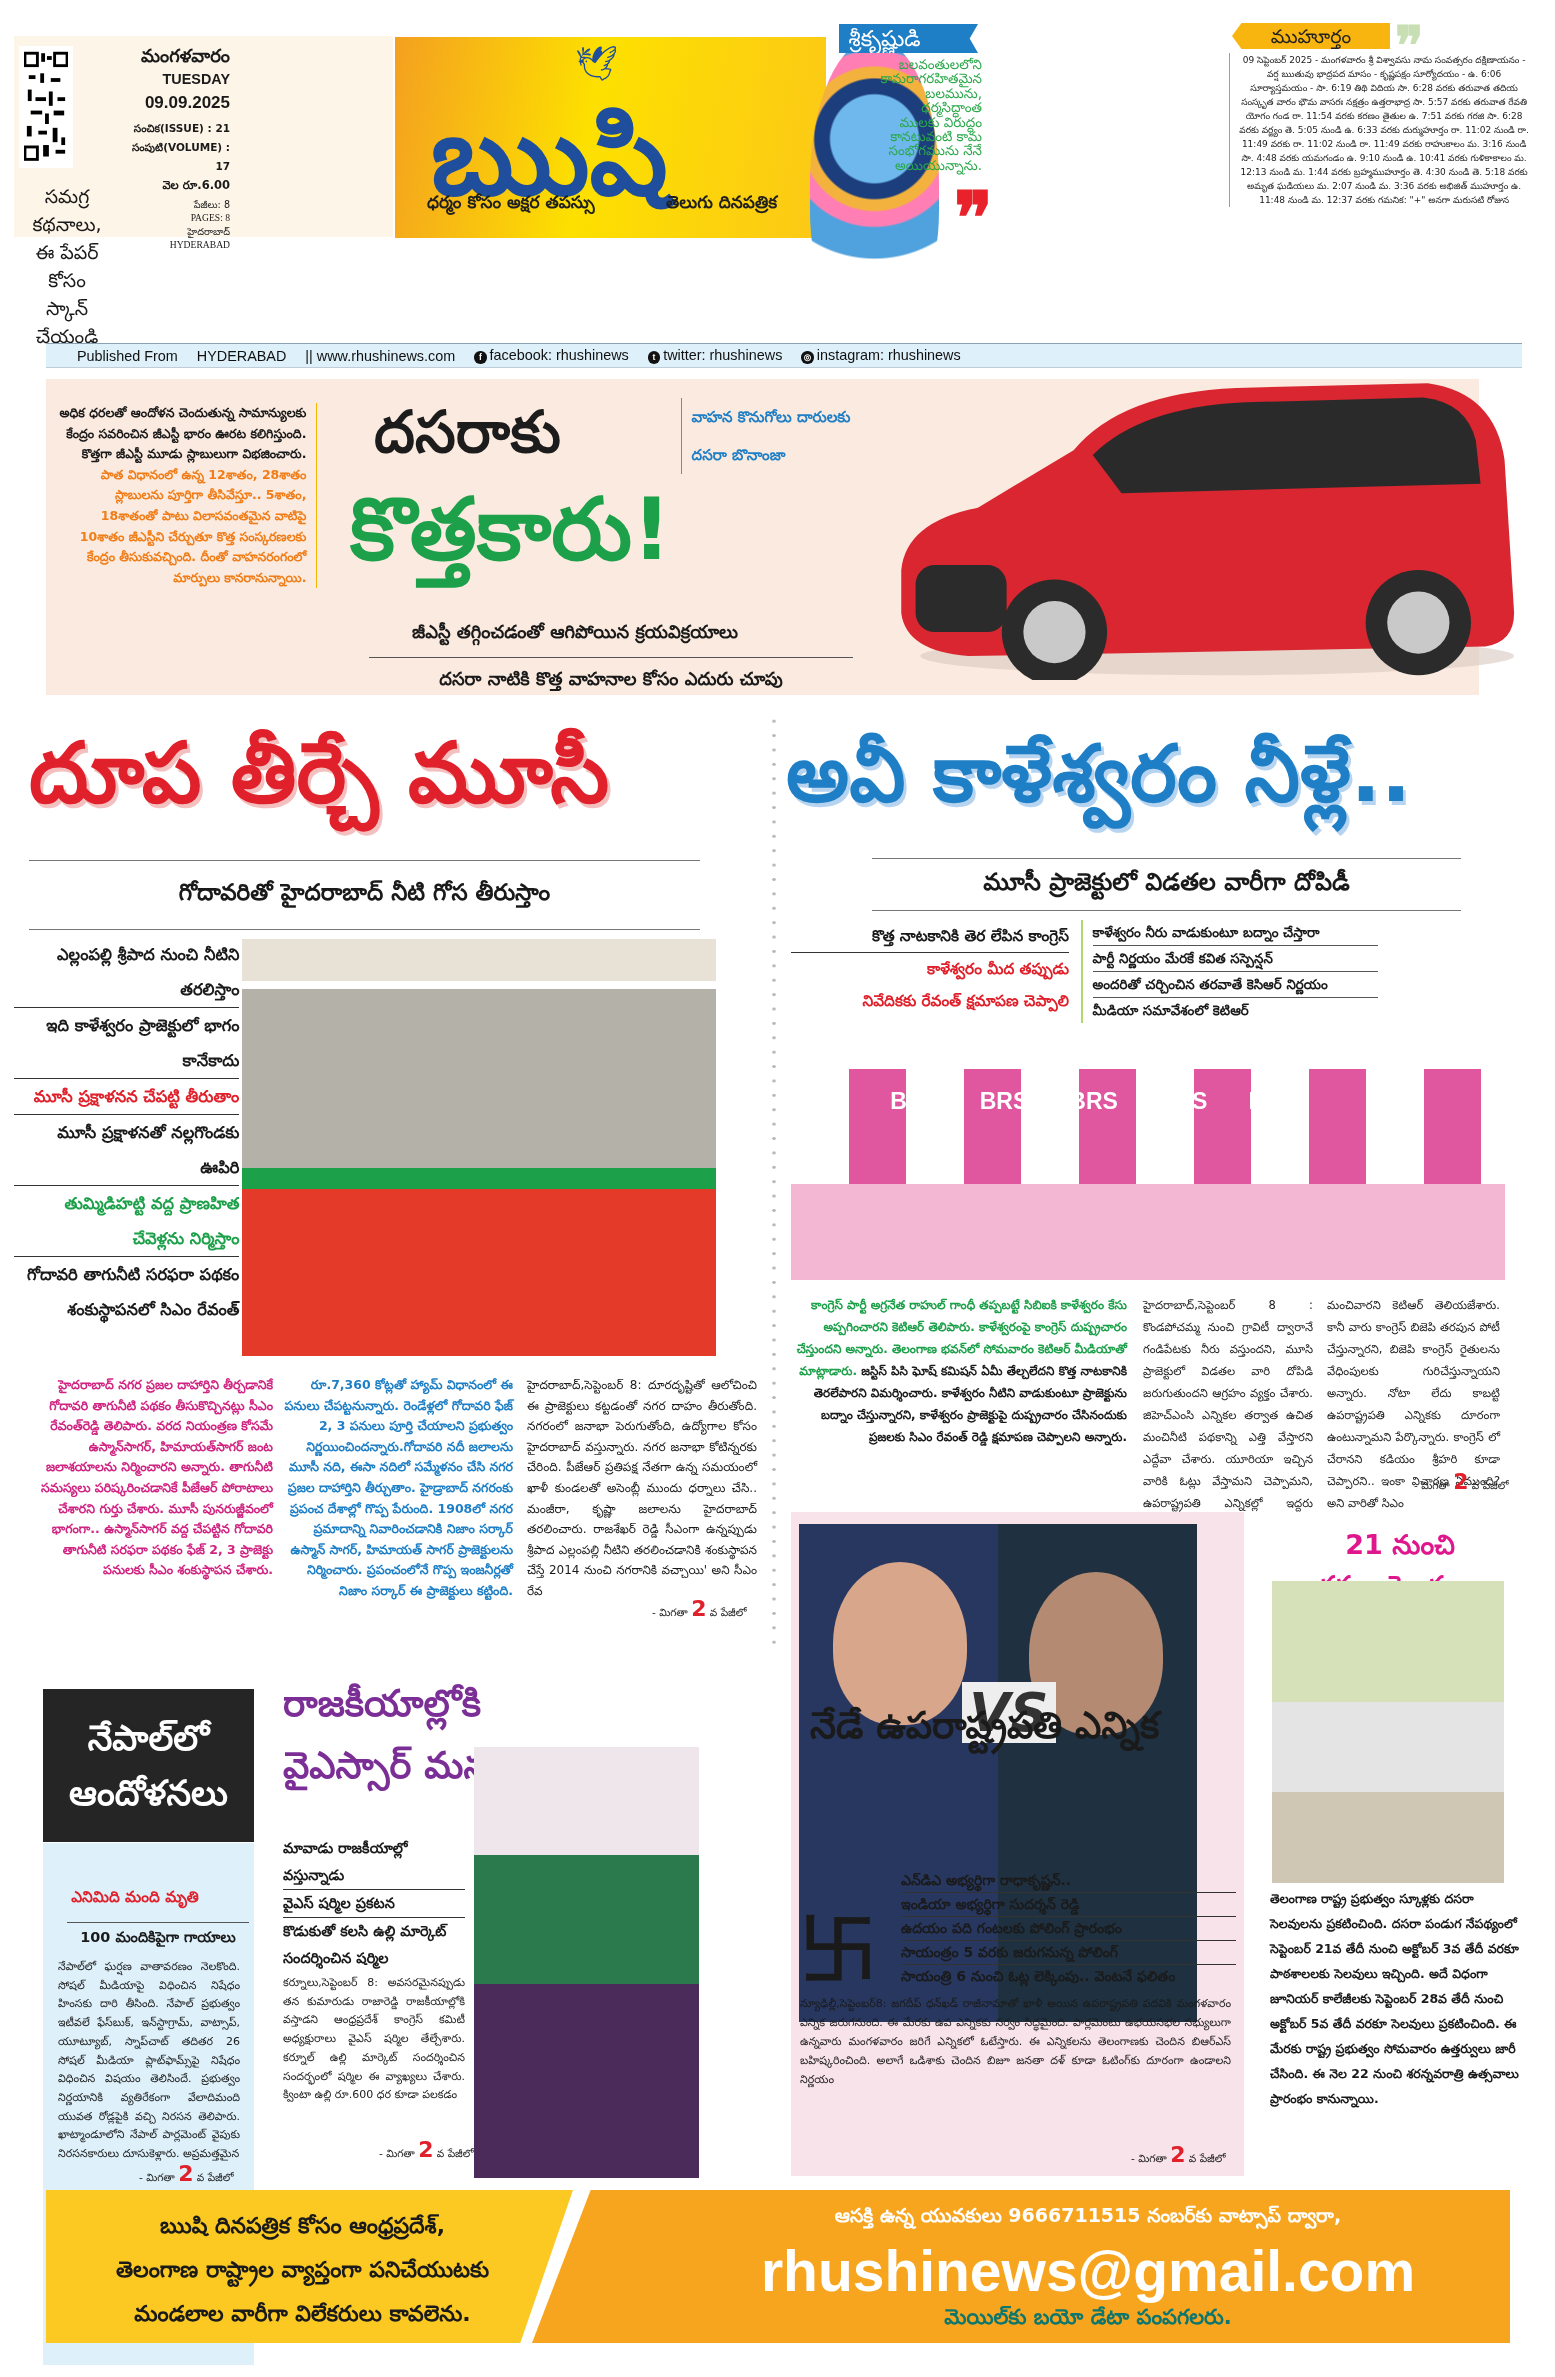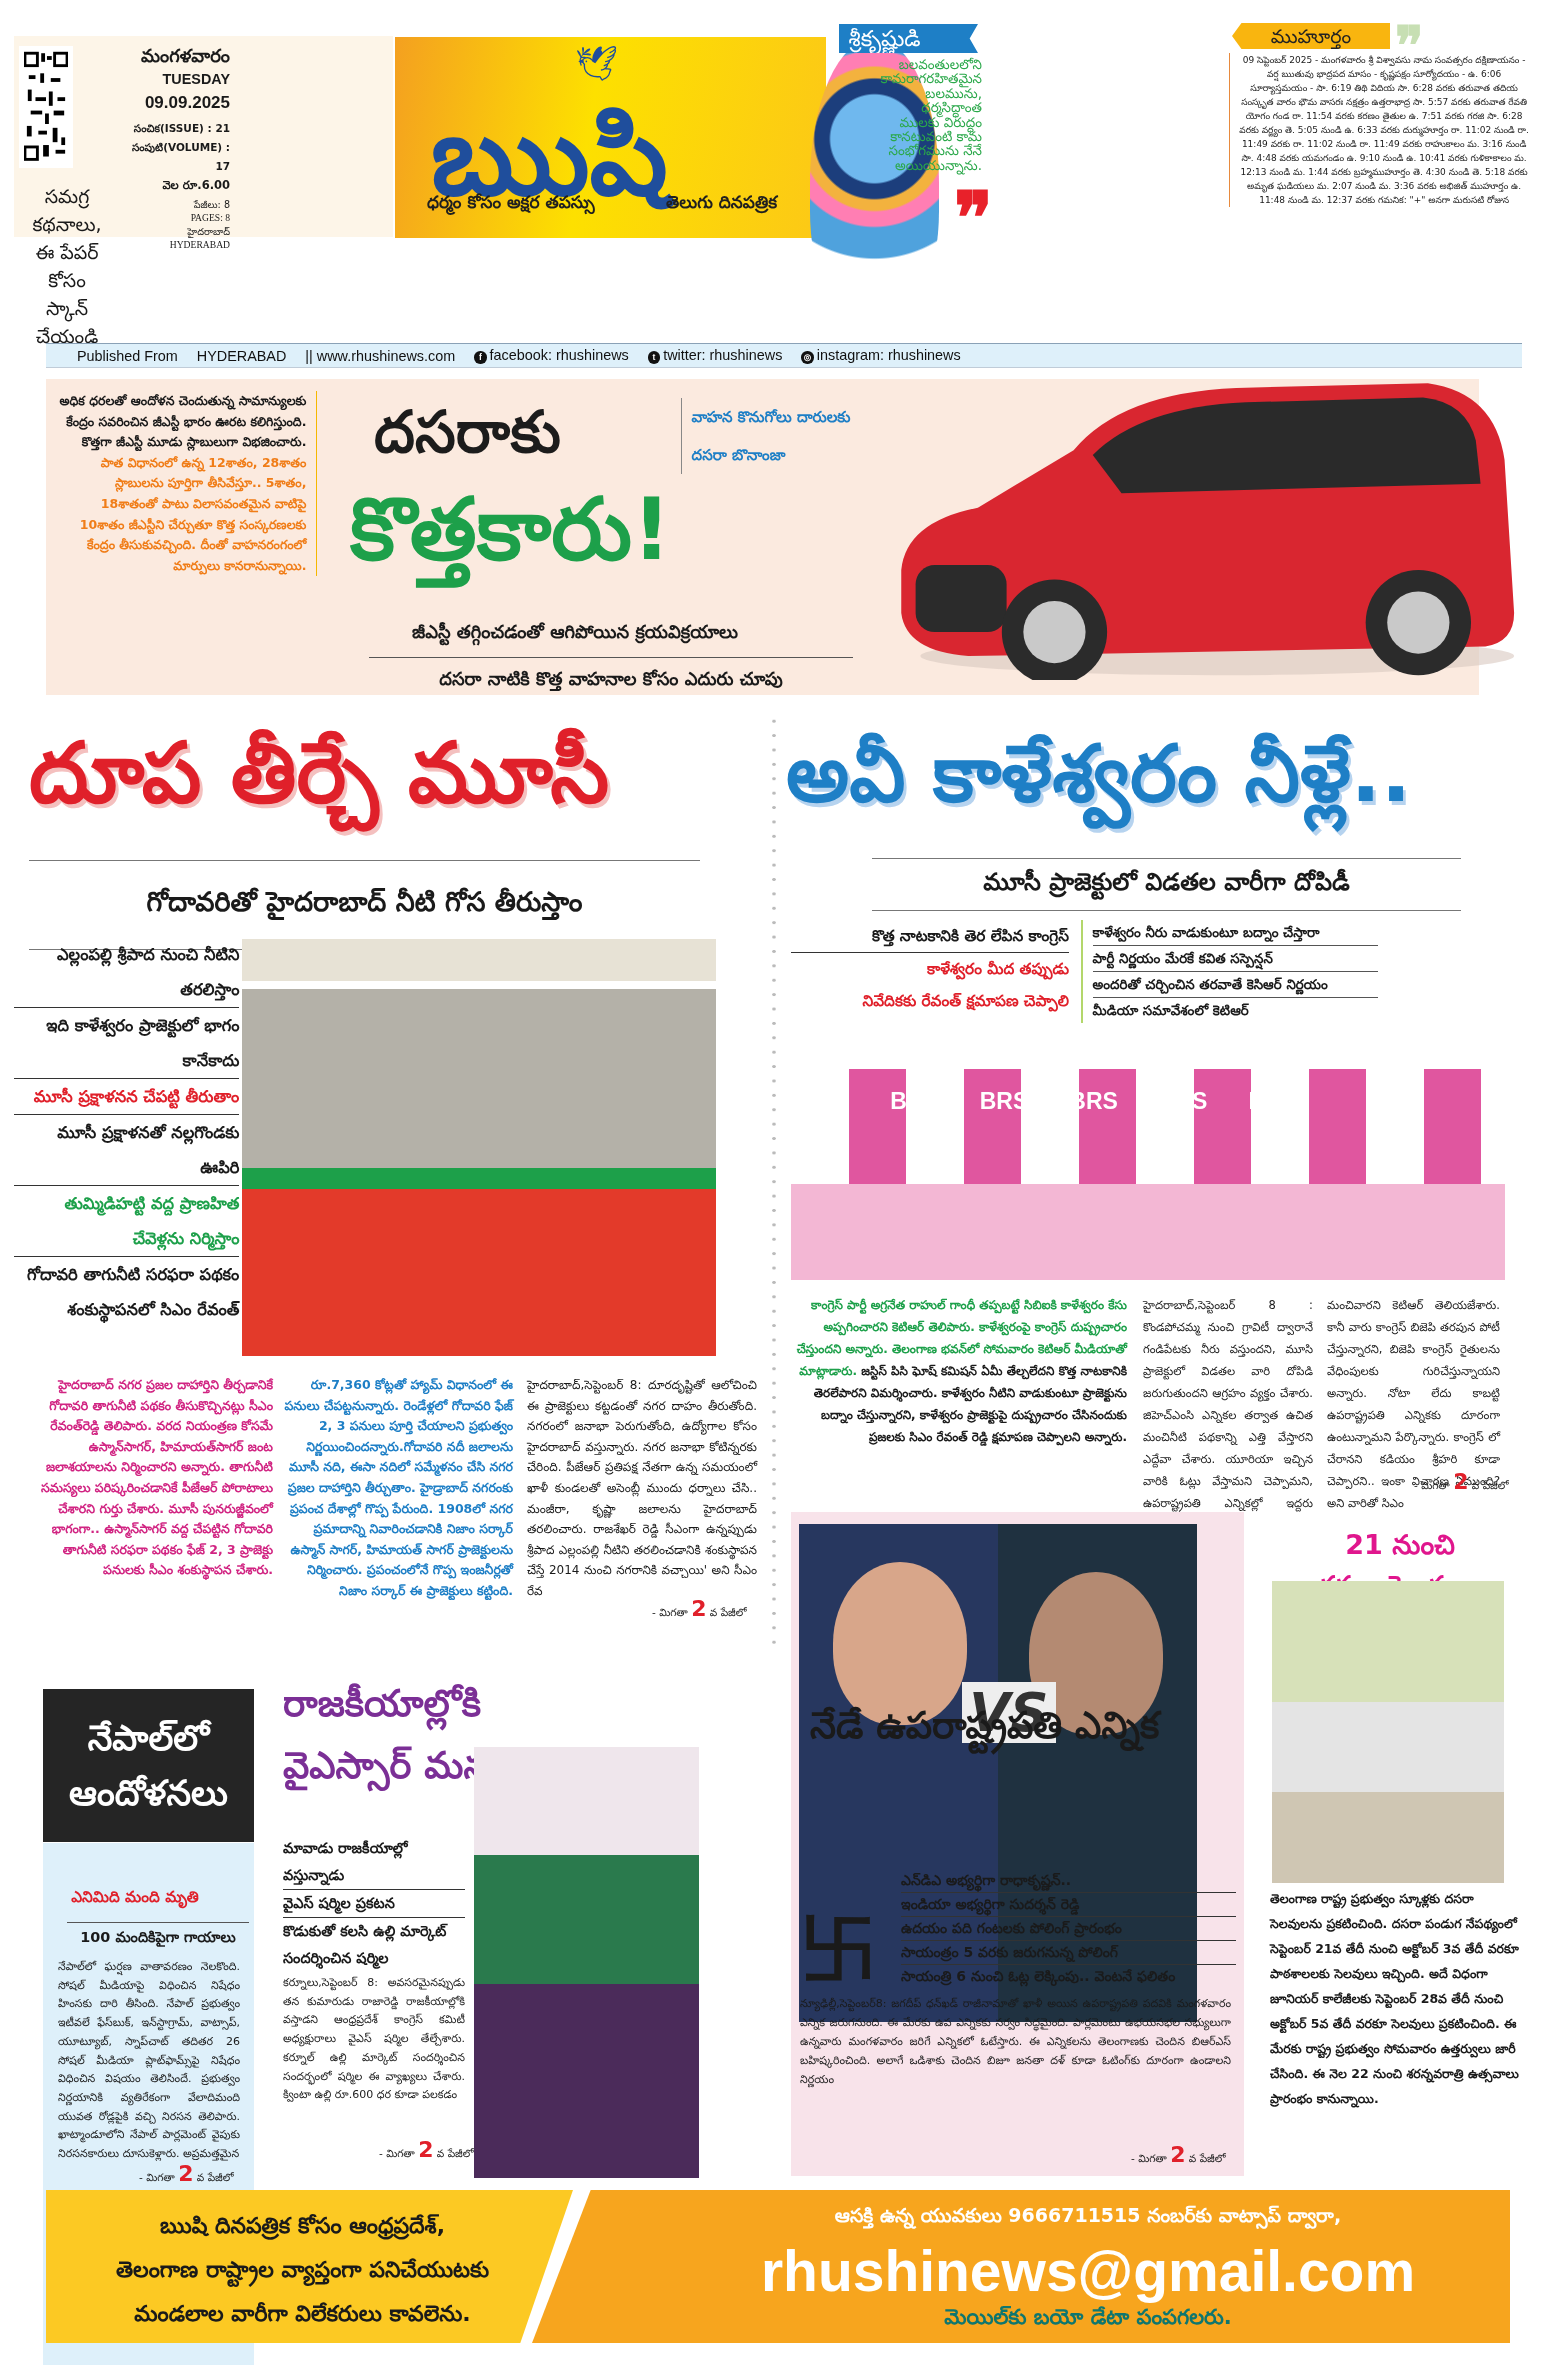--- a/index.html
+++ b/index.html
@@ -109,21 +109,21 @@
 <div class="abs pub-bar">
   <span>Published From</span>
   <span>HYDERABAD</span>
   <span>|| www.rhushinews.com</span>
   <span><span class="ic">f</span><span>facebook: rhushinews</span></span>
   <span><span class="ic">t</span><span>twitter: rhushinews</span></span>
   <span><span class="ic">◎</span><span>instagram: rhushinews</span></span>
 </div>
 
 <div class="abs ad-panel"></div>
-<div class="abs" style="left:58px; top:391px; width:259px; text-align:right; font-size:12.5px; line-height:20.6px; border-right:1.9px solid #f5b800; padding-right:9.6px; font-weight:bold;">
+<div class="abs" style="left:58px; top:403px; width:259px; text-align:right; font-size:12.5px; line-height:20.6px; border-right:1.9px solid #f5b800; padding-right:9.6px; font-weight:bold;">
   <span>అధిక ధరలతో ఆందోళన చెందుతున్న సామాన్యులకు కేంద్రం సవరించిన జీఎస్టీ భారం ఊరట కలిగిస్తుంది. కొత్తగా జీఎస్టీ మూడు స్లాబులుగా విభజించారు.</span>
   <span style="color:#f07d18;">పాత విధానంలో ఉన్న 12శాతం, 28శాతం స్లాబులను పూర్తిగా తీసివేస్తూ.. 5శాతం, 18శాతంతో పాటు విలాసవంతమైన వాటిపై 10శాతం జీఎస్టీని చేర్చుతూ కొత్త సంస్కరణలకు కేంద్రం తీసుకువచ్చింది. దీంతో వాహనరంగంలో మార్పులు కానరానున్నాయి.</span>
 </div>
 <div class="abs" style="left:374px; top:398px; font-size:58px; font-weight:bold; color:#1c1c1c;">దసరాకు</div>
 <div class="abs" style="left:681px; top:398px; font-size:15px; line-height:38px; color:#1e7fc6; font-weight:bold; border-left:1.9px solid #888; padding-left:9.6px;">
   <div>వాహన కొనుగోలు దారులకు</div>
   <div>దసరా బొనాంజా</div>
 </div>
 <div class="abs" style="left:350px; top:479px; font-size:86px; font-weight:bold; color:#1da04a;">కొత్తకారు!</div>
 <div class="abs" style="left:412px; top:621px; font-size:18px; font-weight:bold;">జీఎస్టీ తగ్గించడంతో ఆగిపోయిన క్రయవిక్రయాలు</div>
@@ -135,21 +135,21 @@
     <path d="M460 190 Q560 90 780 80 L1150 70 Q1240 80 1260 160 L1270 250 L520 270 Z" fill="#2a2a2a"></path>
     <rect x="90" y="420" width="190" height="140" rx="40" fill="#2b2b2b"></rect>
     <circle cx="380" cy="560" r="110" fill="#2b2b2b"></circle>
       <circle cx="380" cy="560" r="65" fill="#c9c9c9"></circle>
     <circle cx="1140" cy="540" r="110" fill="#2b2b2b"></circle>
       <circle cx="1140" cy="540" r="65" fill="#c9c9c9"></circle>
   </svg>
 </div>
 
 <div class="abs" style="left:29px; top:724px; font-size:84px; font-weight:bold; color:#e0202a; text-shadow:2.9px 3.8px 0 #f4c0bf;">దూప తీర్చే మూసీ</div>
-<div class="abs" style="left:29px; top:860px; width:671px; text-align:center; font-size:27px; font-weight:bold; border-top:1.4px solid #777; border-bottom:1.4px solid #777; padding:25px 0;">గోదావరితో హైదరాబాద్ నీటి గోస తీరుస్తాం</div>
+<div class="abs" style="left:29px; top:860px; width:671px; text-align:center; font-size:23px; font-weight:bold; border-top:1.4px solid #777; border-bottom:1.4px solid #777; padding:18px 0;">గోదావరితో హైదరాబాద్ నీటి గోస తీరుస్తాం</div>
 <div class="abs" style="left:14.4px; top:937px; width:225px; text-align:right; font-size:16.3px; line-height:35px; font-weight:bold;">
   <div class="sep" style="border-bottom:1px solid #333;">ఎల్లంపల్లి శ్రీపాద నుంచి నీటిని తరలిస్తాం</div>
   <div style="border-bottom:1px solid #333;">ఇది కాళేశ్వరం ప్రాజెక్టులో భాగం కానేకాదు</div>
   <div style="border-bottom:1px solid #333; color:#e0202a;">మూసీ ప్రక్షాళనన చేపట్టి తీరుతాం</div>
   <div style="border-bottom:1px solid #333;">మూసీ ప్రక్షాళనతో నల్లగొండకు ఊపిరి</div>
   <div style="border-bottom:1px solid #333; color:#1da04a;">తుమ్మిడిహట్టి వద్ద ప్రాణహిత చేవెళ్లను నిర్మిస్తాం</div>
   <div>గోదావరి తాగునీటి సరఫరా పథకం శంకుస్థాపనలో సిఎం రేవంత్</div>
 </div>
 <div class="abs photo-cm"></div>
 <div class="abs col-dots"></div>

